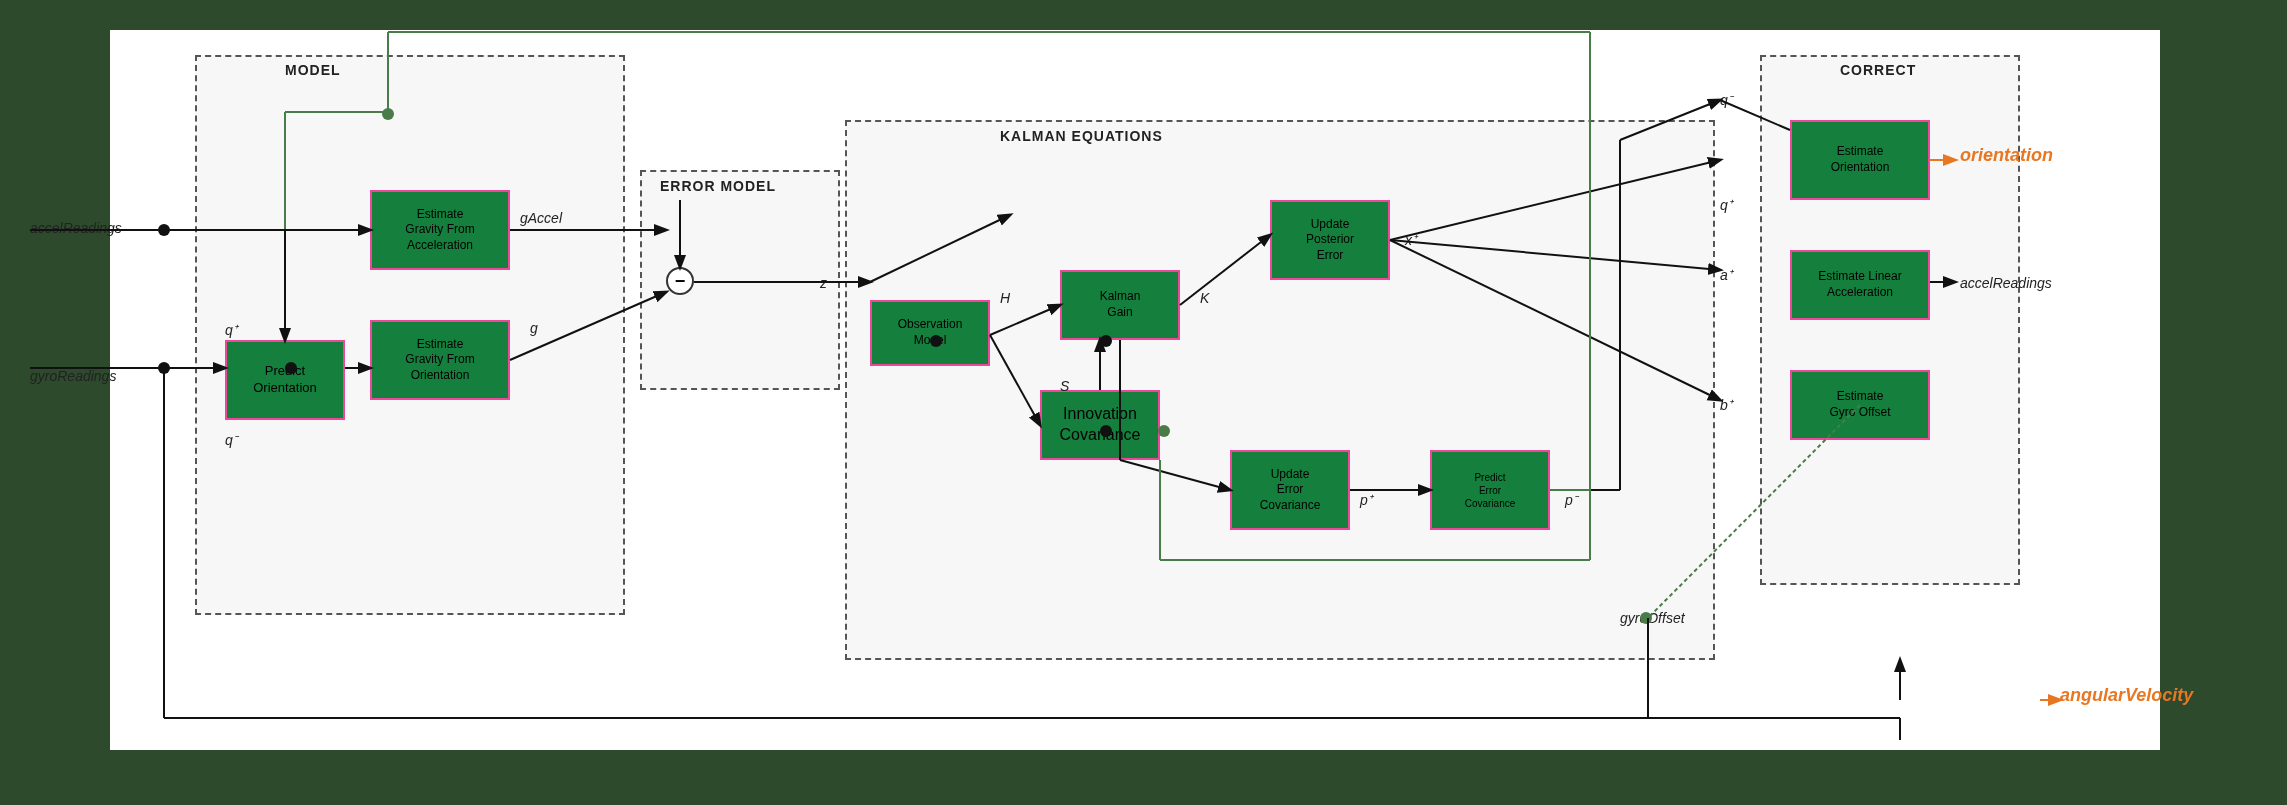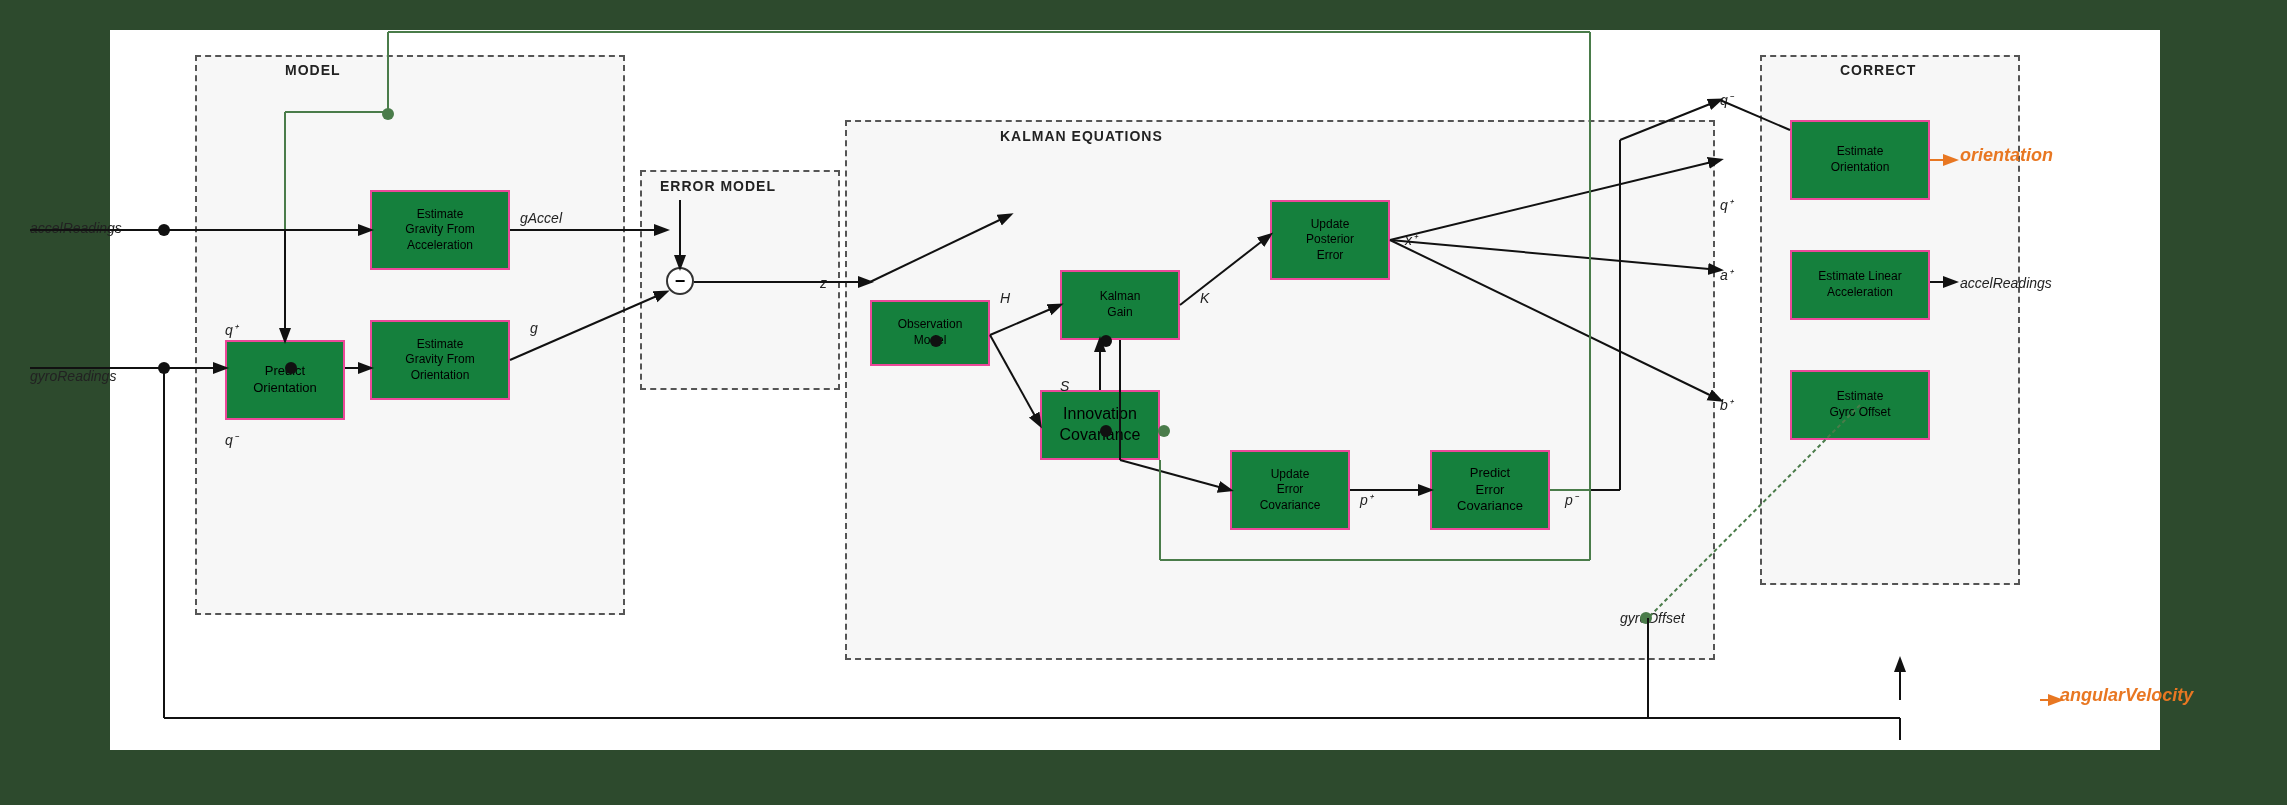--- a/index.html
+++ b/index.html
@@ -156,21 +156,21 @@
 Error</span>
   </div>
 
   <div class="block-box" style="left:1230px; top:450px; width:120px; height:80px;">
     <span style="white-space:pre-line; font-size:12px;">Update
 Error
 Covariance</span>
   </div>
 
   <div class="block-box" style="left:1430px; top:450px; width:120px; height:80px;">
-    <span style="white-space:pre-line; font-size:13px;">Predict
+    <span style="white-space:pre-line; font-size:10px;">Predict
 Error
 Covariance</span>
   </div>
 
   <div class="block-box" style="left:1790px; top:120px; width:140px; height:80px;">
     <span style="white-space:pre-line; font-size:12px;">Estimate
 Orientation</span>
   </div>
 
   <div class="block-box" style="left:1790px; top:250px; width:140px; height:70px;">

